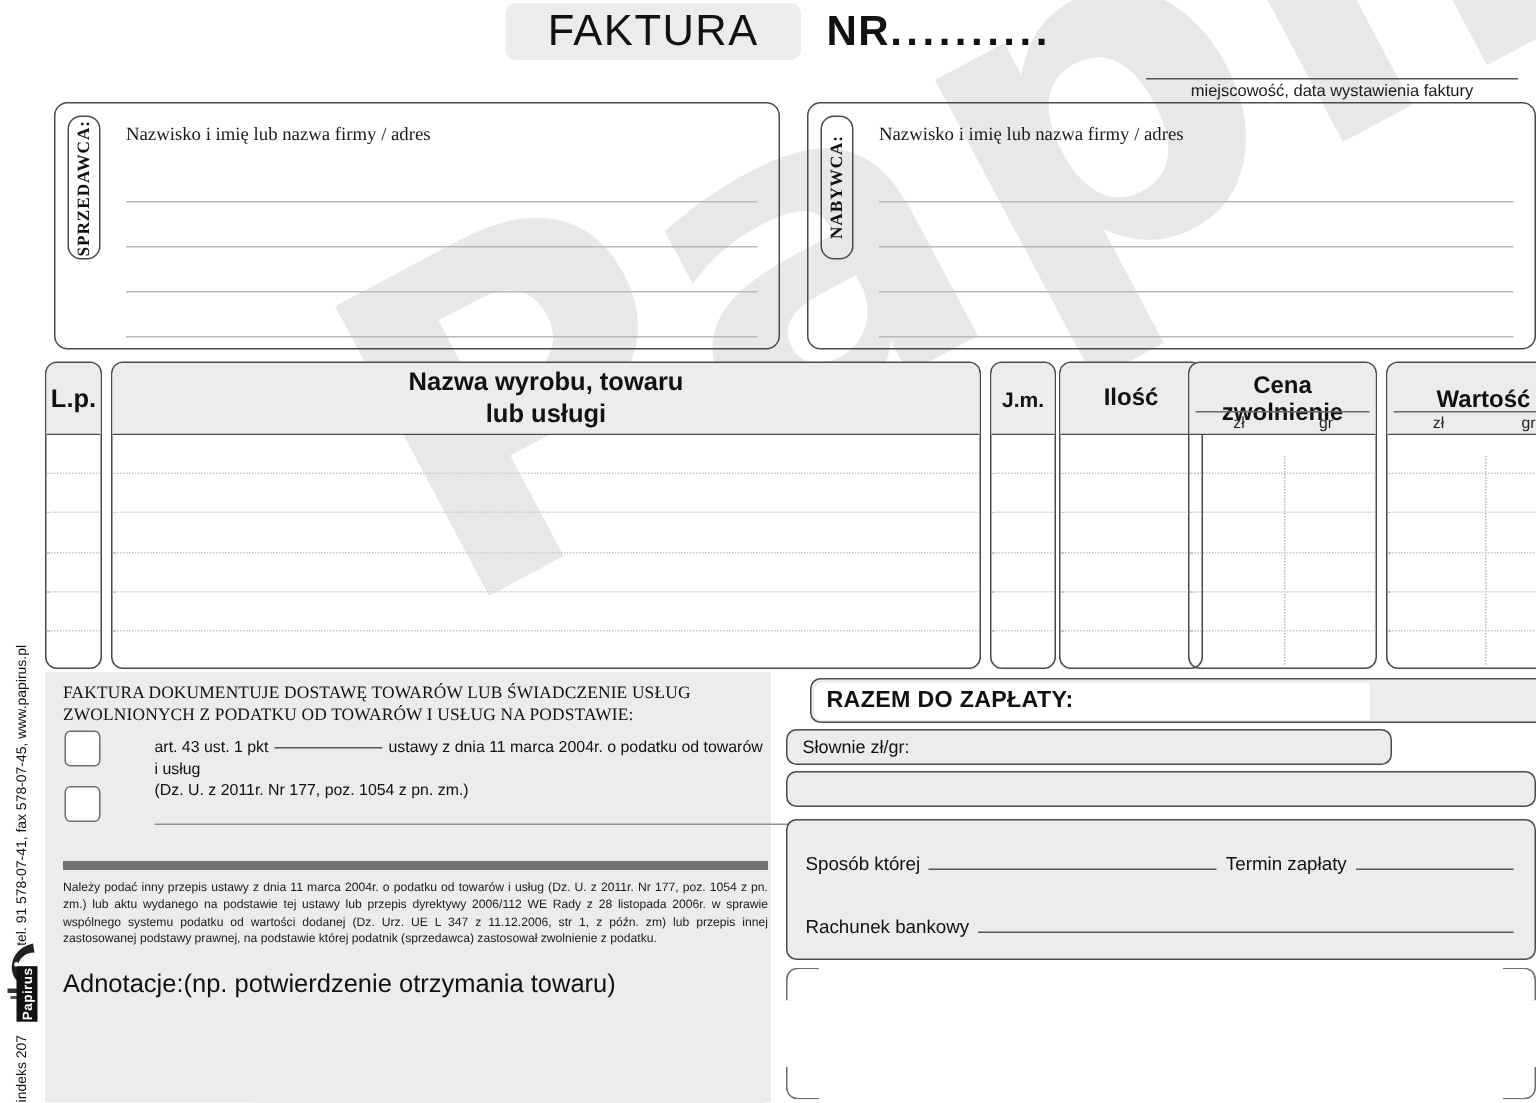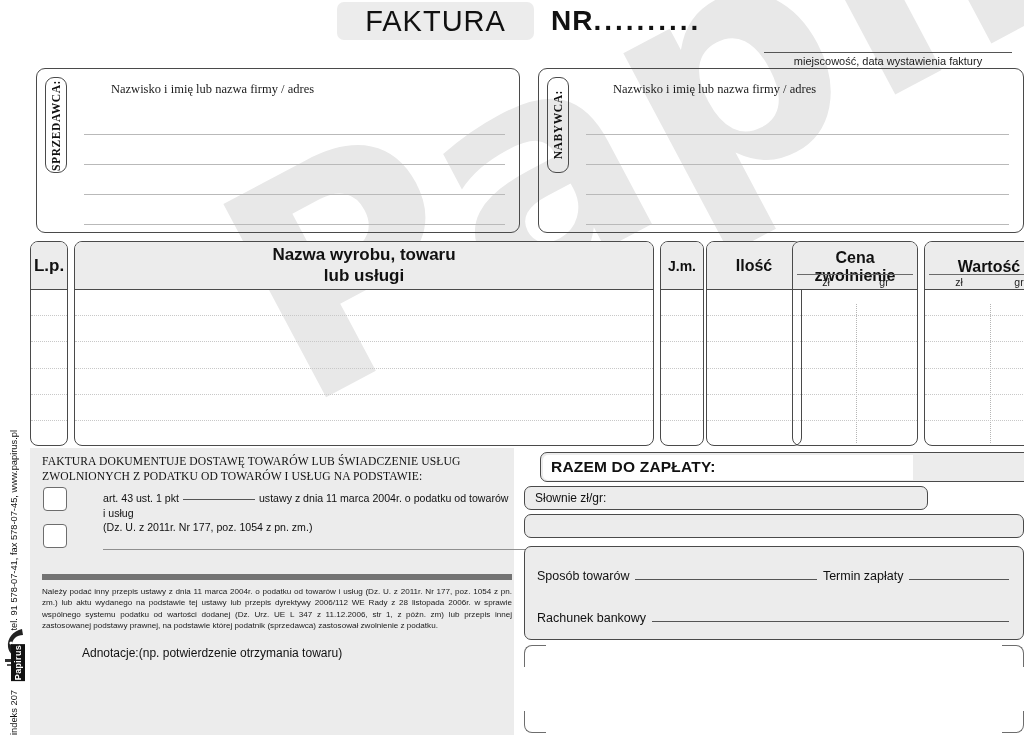--- a/index.html
+++ b/index.html
@@ -127,21 +127,20 @@
     white-space: nowrap;
     color: #111;
   }
 
   .party-caption {
     position: absolute;
     left: 47px; top: 13px;
     font-family: "Liberation Serif", serif;
     font-size: 12.5px;
     color: #1a1a1a;
-    margin-left: 27px;
   }
   .party-lines {
     position: absolute;
     left: 47px; right: 14px; top: 36px; bottom: 8px;
   }
   .party-lines i {
     display: block;
     border-bottom: 1px solid #b9b9b9;
     height: 30px;
   }
@@ -276,23 +275,22 @@
     line-height: 1.42;
     text-align: justify;
     color: #1a1a1a;
     border-top: 6px solid #737373;
     padding-top: 6px;
   }
 
   .adnot {
     position: absolute;
     left: 12px; top: 198px;
-    font-size: 12px;
-    color: #111;
-    margin-left: 40px;
+    font-size: 17px;
+    color: #111;
   }
 
   
   .rb {
     position: absolute;
     border: 1.3px solid #4a4a4a;
     border-radius: 7px;
     background: #ececec;
   }
   .razem { left: 540px; top: 452px; width: 500px; height: 30px; }
@@ -553,21 +551,21 @@
     </div>
 
     <div class="rb slownie">
       <div class="slownie-label">Słownie zł/gr:</div>
     </div>
 
     <div class="rb slownie2"></div>
 
     <div class="rb paybox">
       <div class="pay-row r1">
-        <span class="pay-label">Sposób towarów</span>
+        <span class="pay-label">Sposób której</span>
         <span class="pay-line" style="flex:1.55"></span>
         <span class="pay-label">Termin zapłaty</span>
         <span class="pay-line" style="flex:0.85"></span>
       </div>
       <div class="pay-row r2">
         <span class="pay-label">Rachunek bankowy</span>
         <span class="pay-line" style="flex:1"></span>
       </div>
     </div>
 

